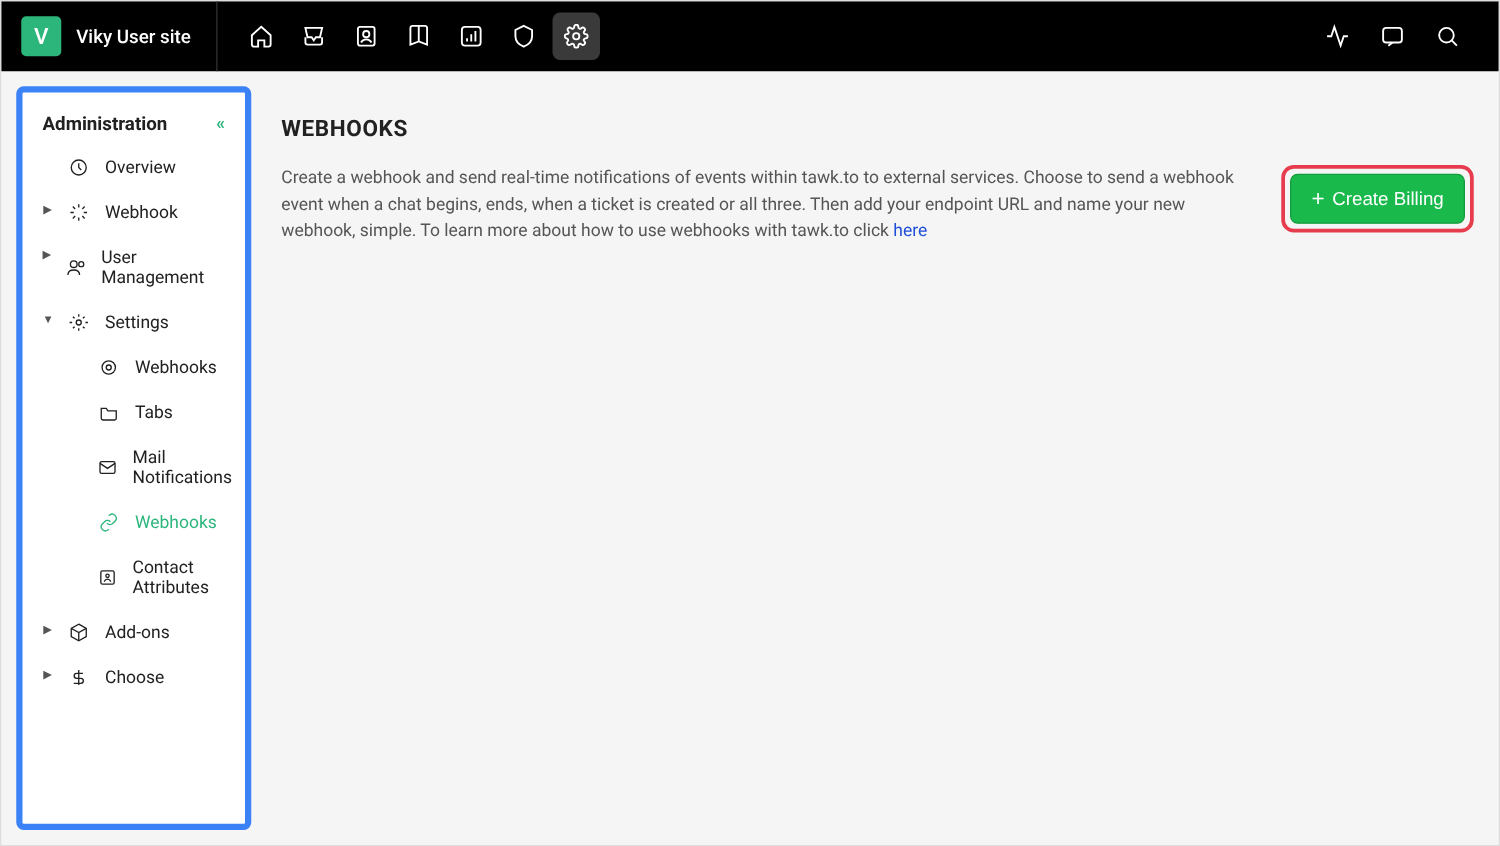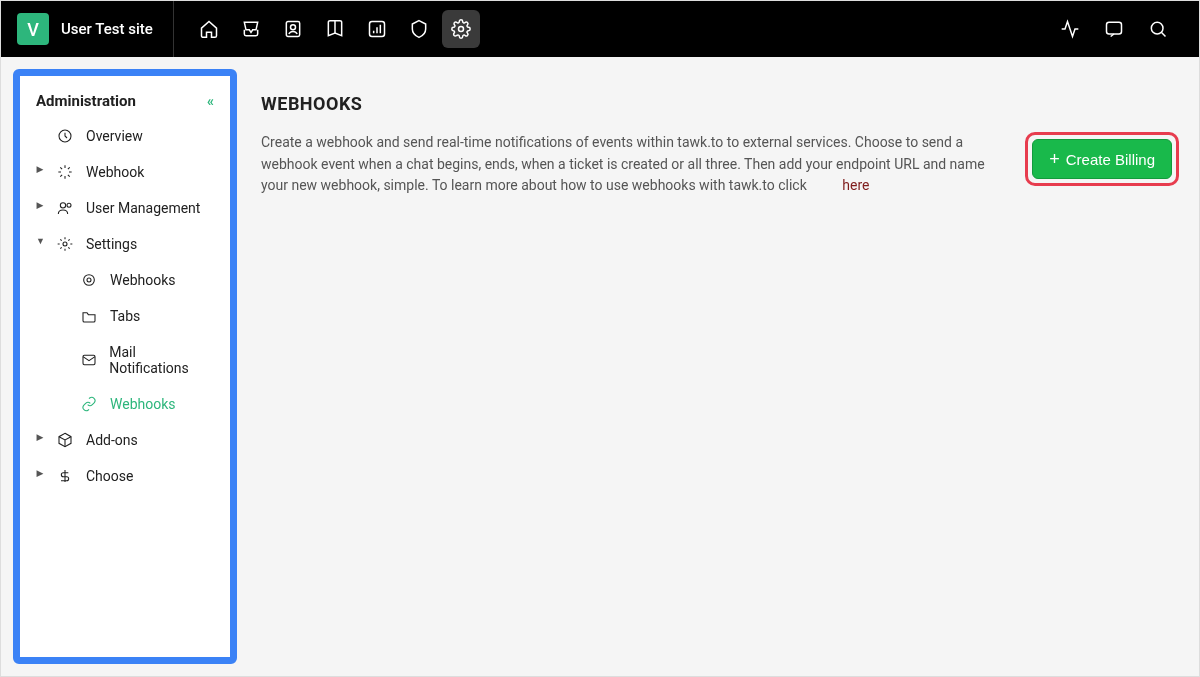--- a/index.html
+++ b/index.html
@@ -52,23 +52,23 @@
   .topnav-item svg { stroke: #fff; fill: none; stroke-width: 1.8; }
   .topnav-right { margin-left: auto; display: flex; align-items: center; gap: 6px; padding-right: 14px; }
 
   .content-wrap {
     display: flex;
     height: calc(100% - 56px);
     padding: 12px;
     gap: 16px;
   }
   .sidebar {
-    width: 224px;
+    width: 188px;
     background: #fff;
-    border: 7px solid #3b82f6;
+    border: 5px solid #3b82f6;
     border-radius: 6px;
     padding: 16px 0 13px 0;
     overflow-y: auto;
   }
   .sidebar-header {
     display: flex; align-items: center; justify-content: space-between;
     padding: 0 16px 8px 16px;
   }
   .sidebar-title { font-size: 15px; font-weight: 700; color: #212121; }
   .collapse-btn { color: #2db67c; font-weight: bold; cursor: pointer; font-size: 14px; }
@@ -102,21 +102,21 @@
     color: #212121;
     margin-bottom: 18px;
   }
   .desc-row { display: flex; align-items: flex-start; gap: 20px; }
   .description {
     font-size: 14px;
     color: #555;
     line-height: 1.55;
     flex: 1;
   }
-  .description a { color: #7f1d1d; text-decoration: none; margin-left: 32px; }
+  .description a { color: #1d4ed8; text-decoration: none; }
   .create-btn-wrap {
     border: 3px solid #e73c4e;
     border-radius: 10px;
     padding: 4px;
   }
   .create-btn {
     background: #19b94b;
     border: 1px solid #129b3c;
     color: #fff;
     font-size: 15px;
@@ -127,21 +127,21 @@
     cursor: pointer;
   }
   .create-btn .plus { font-size: 18px; line-height: 1; }
 </style>
 </head>
 <body>
 
 <div class="topbar">
   <div class="site-block">
     <div class="site-avatar">V</div>
-    <div class="site-name">User Test site</div>
+    <div class="site-name">Viky User site</div>
   </div>
 
   <div class="topnav">
     <div class="topnav-item">
       <svg width="20" height="20" viewBox="0 0 24 24">
           <path d="M3 11l9-8 9 8v9a2 2 0 0 1-2 2h-4v-6h-6v6H5a2 2 0 0 1-2-2z"></path>
         </svg>
     </div>
     <div class="topnav-item">
       <svg width="20" height="20" viewBox="0 0 24 24">
@@ -281,20 +281,30 @@
       <span>Mail Notifications</span>
     </div>
     <div class="side-item sub active">
       <span class="ico">
           <svg width="16" height="16" viewBox="0 0 24 24">
             <path d="M10 13a5 5 0 0 0 7 0l3-3a5 5 0 0 0-7-7l-1 1"></path>
             <path d="M14 11a5 5 0 0 0-7 0l-3 3a5 5 0 0 0 7 7l1-1"></path>
           </svg>
         </span>
       <span>Webhooks</span>
+    </div>
+    <div class="side-item sub">
+      <span class="ico">
+          <svg width="16" height="16" viewBox="0 0 24 24">
+            <rect x="4" y="4" width="16" height="16" rx="2"></rect>
+            <circle cx="12" cy="10" r="2"></circle>
+            <path d="M8 17c1-2 2-3 4-3s3 1 4 3"></path>
+          </svg>
+        </span>
+      <span>Contact Attributes</span>
     </div>
 
     <div class="side-item">
       <span class="caret">▶</span>
       <span class="ico">
           <svg width="16" height="16" viewBox="0 0 24 24">
             <path d="M12 2l9 5v10l-9 5-9-5V7z"></path>
             <path d="M3 7l9 5 9-5M12 22V12"></path>
           </svg>
         </span>

